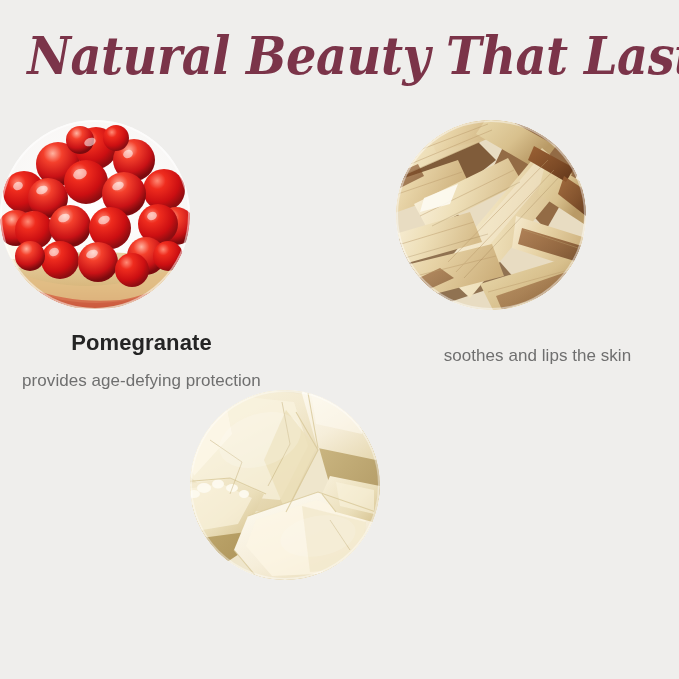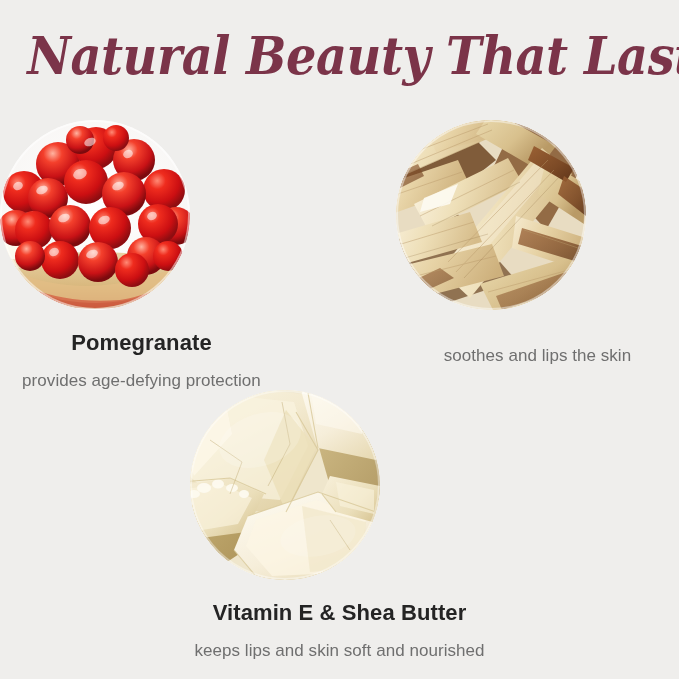--- a/index.html
+++ b/index.html
@@ -386,21 +386,17 @@
               <path d="M140 130 L160 160"></path>
             </g>
 
             <ellipse cx="70" cy="50" rx="42" ry="26" fill="#ffffff" opacity="0.18" transform="rotate(-18 70 50)"></ellipse>
             <ellipse cx="128" cy="146" rx="38" ry="20" fill="#ffffff" opacity="0.14" transform="rotate(-10 128 146)"></ellipse>
 
             <circle cx="95" cy="95" r="94" fill="none" stroke="#ffffff" stroke-width="2" opacity="0.4"></circle>
           </g>
         </svg>
       </div>
-      <div class="caption">
-        <div class="name">Vitamin E &amp; Shea Butter</div>
-        <div class="desc">keeps lips and skin soft and nourished</div>
-      </div>
     </div>
 
   </div>
 
 </div>
 
 </body></html>

